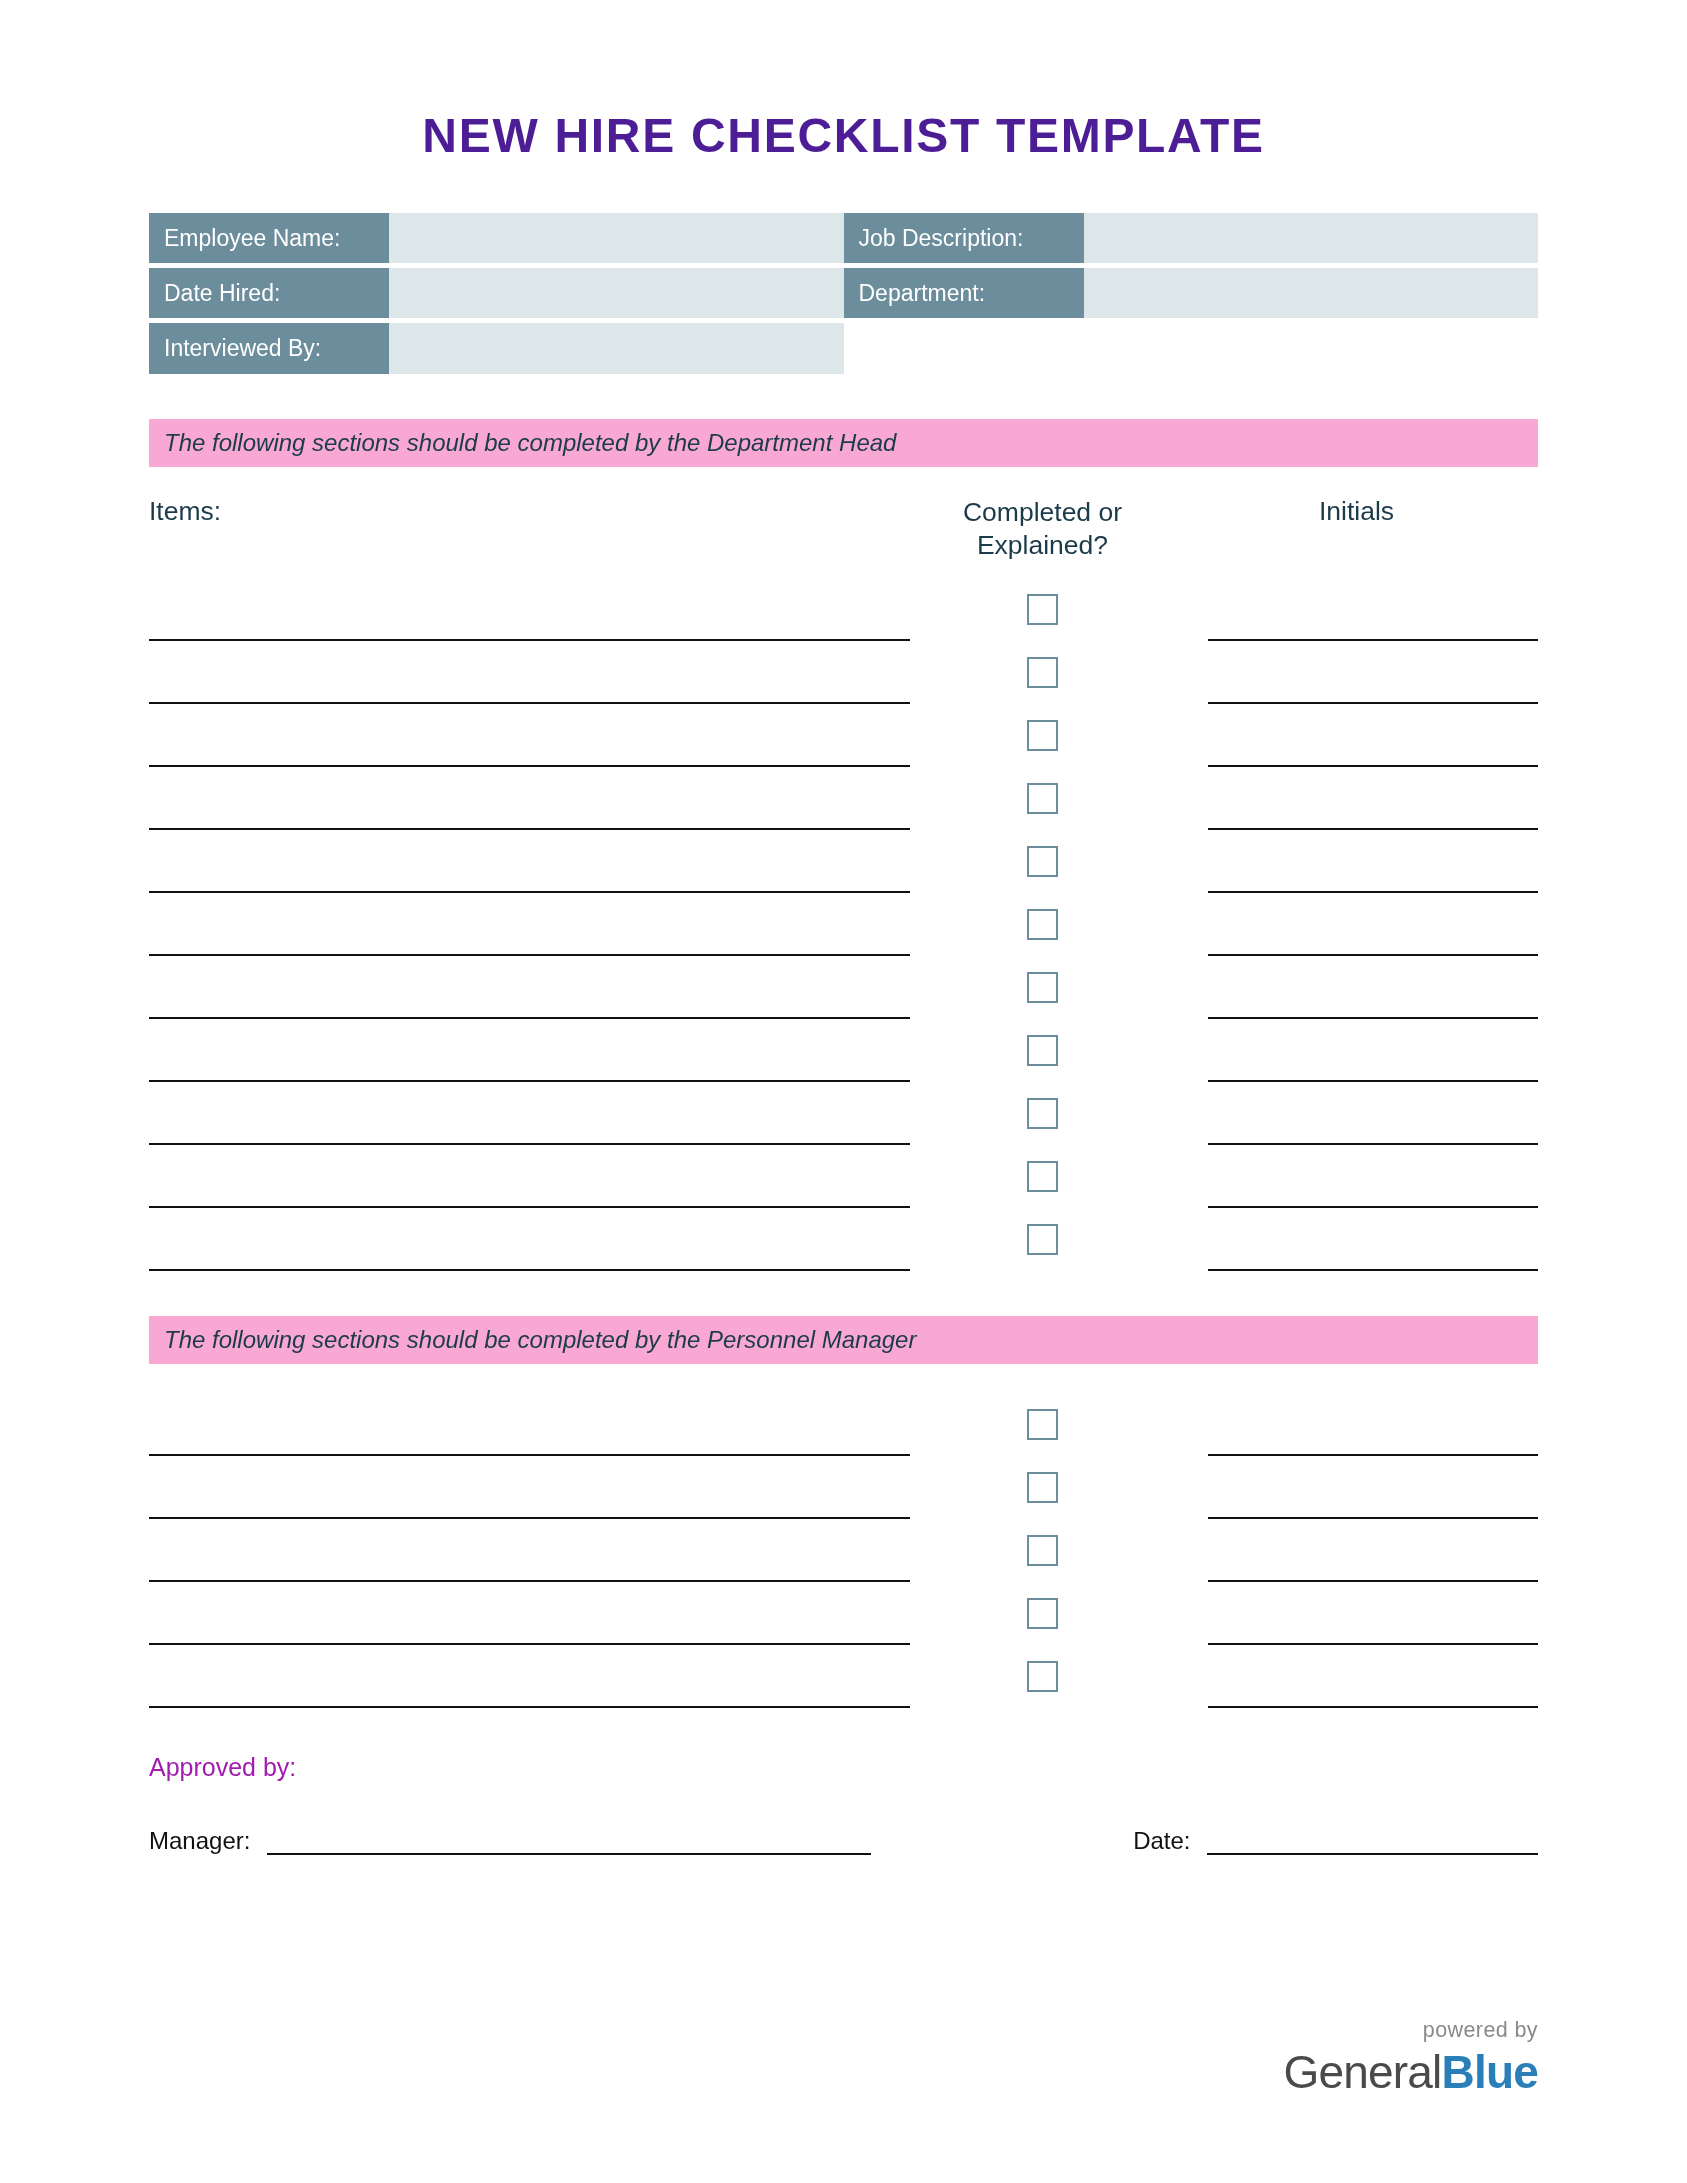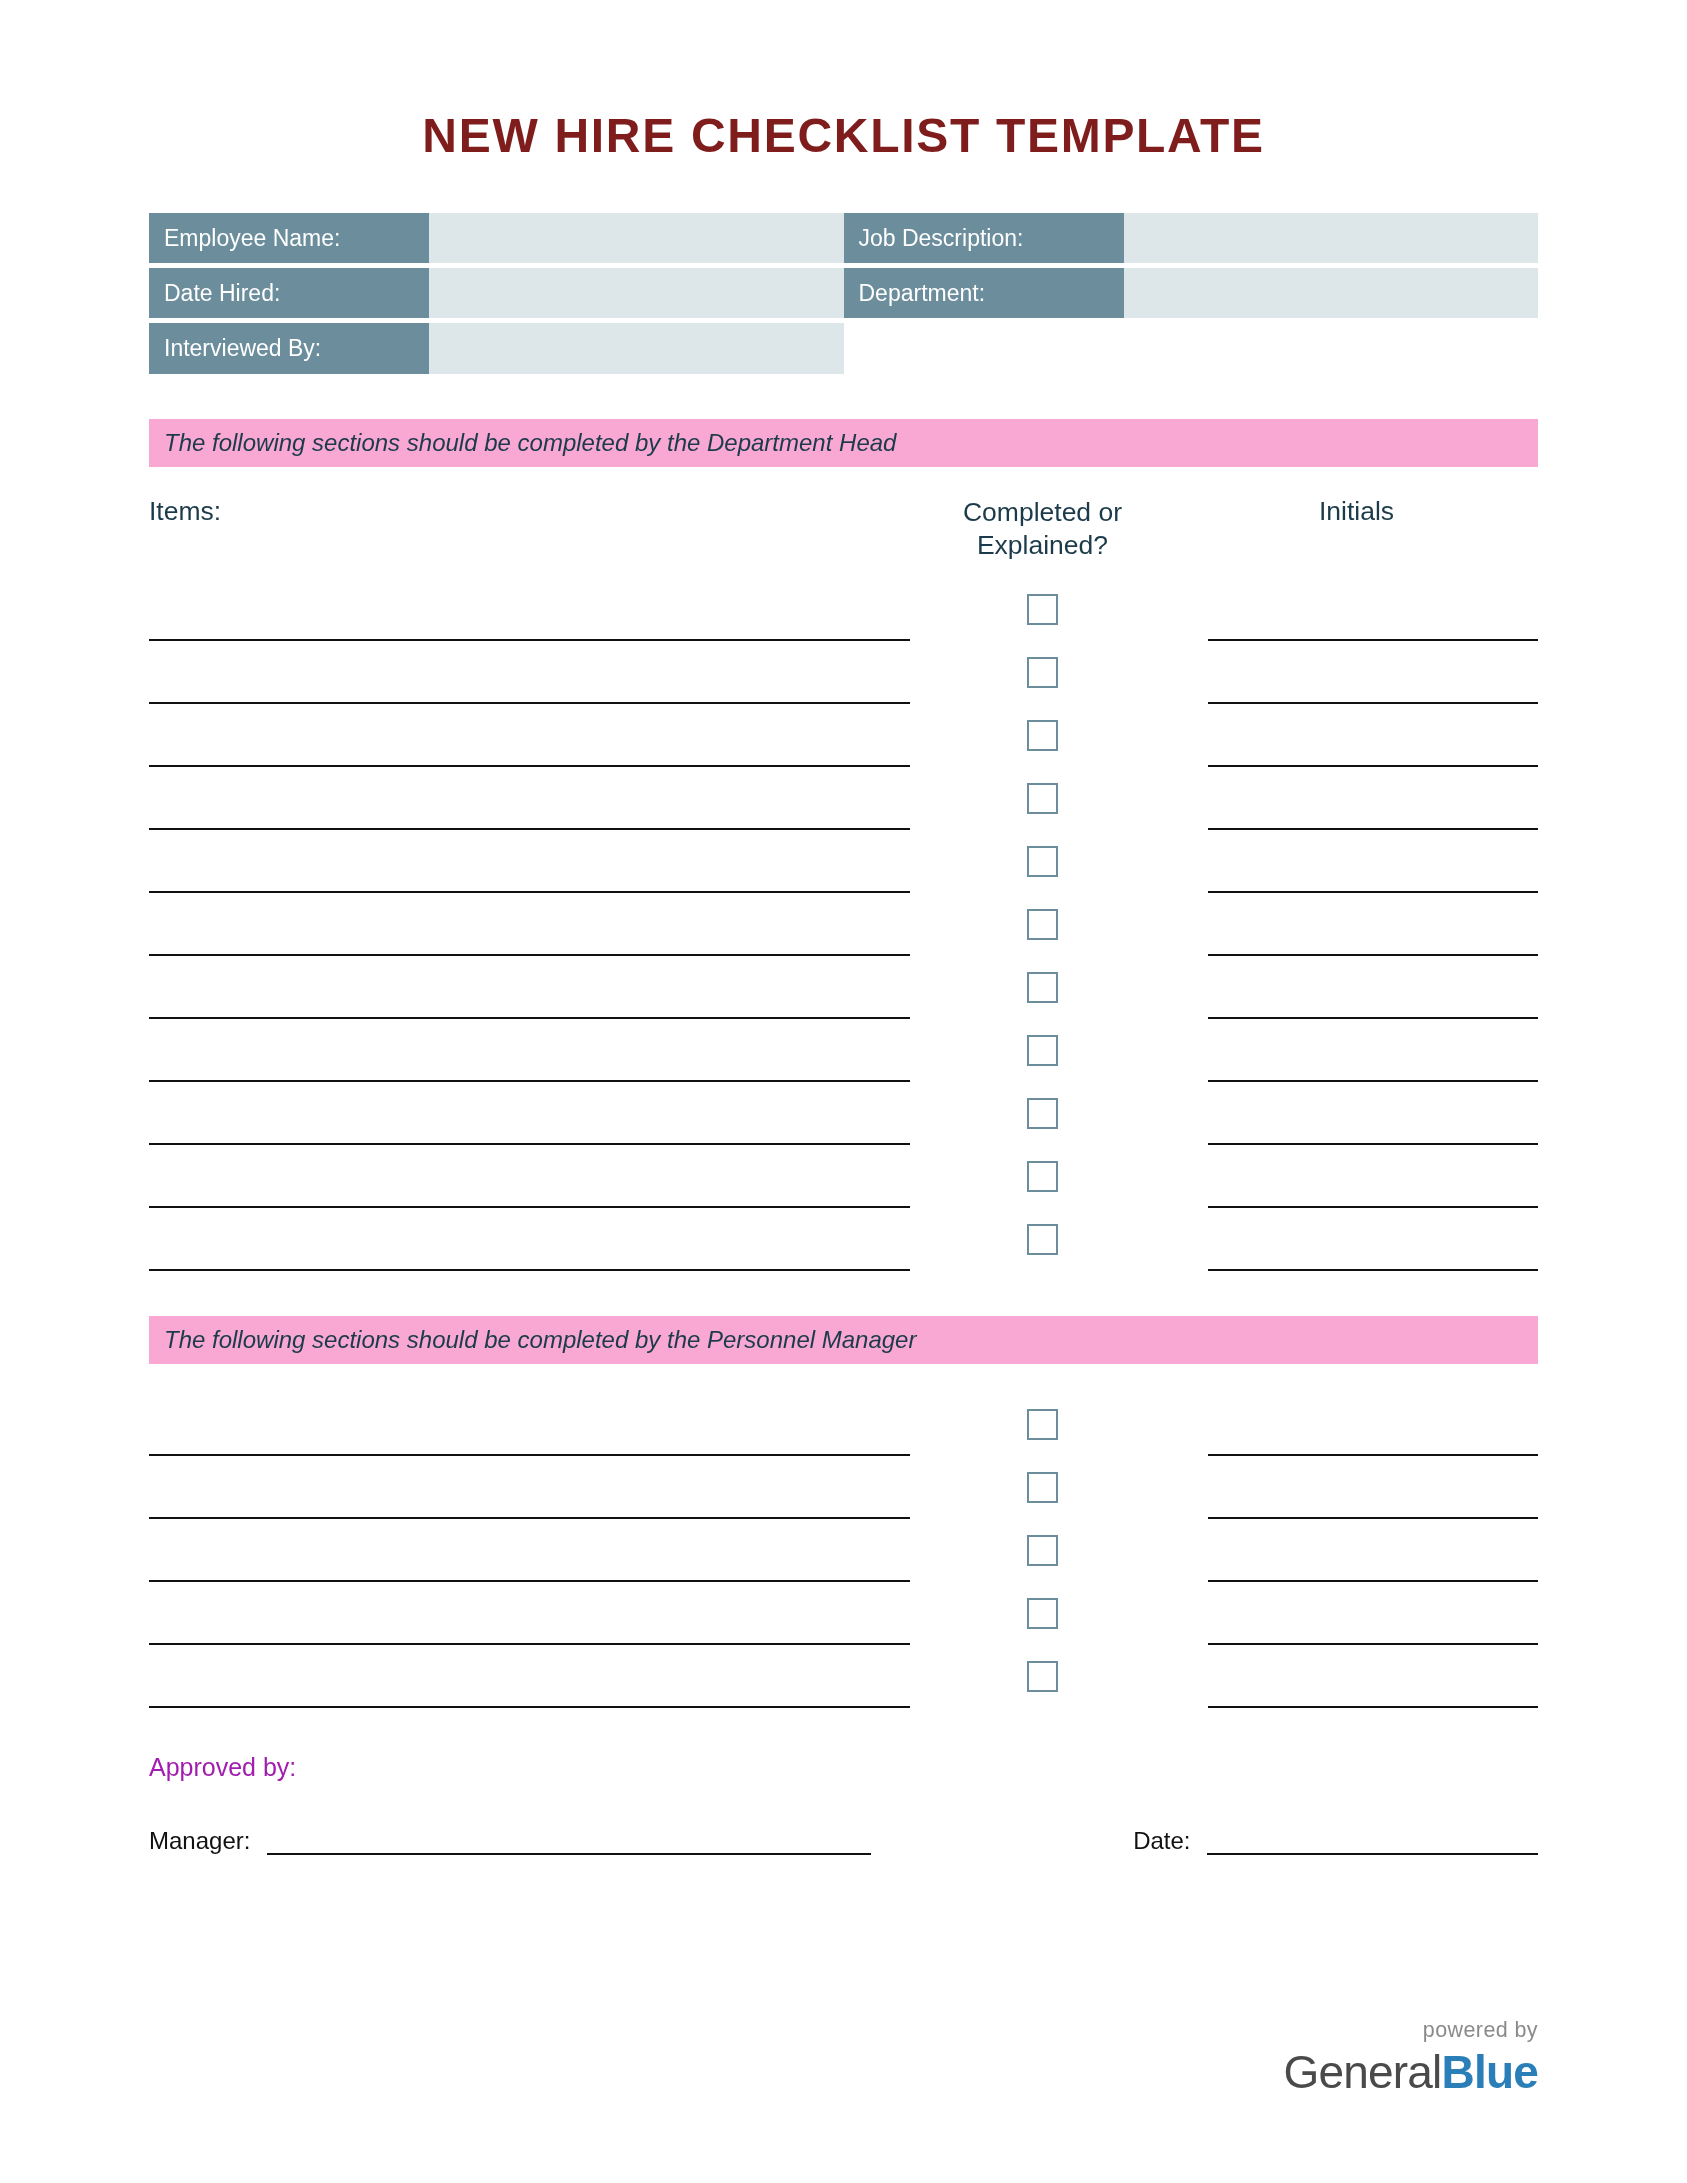--- a/index.html
+++ b/index.html
@@ -5,21 +5,21 @@
     * { margin: 0; padding: 0; box-sizing: border-box; }
     body {
       font-family: Arial, Helvetica, sans-serif;
       background: #ffffff;
       width: 1687px;
       height: 2183px;
       padding: 108px 149px 66px 149px;
       position: relative;
     }
     .title {
-      color: #7f1d1d;
+      color: #4c1d95;
       font-size: 48px;
       font-weight: 600;
       text-align: center;
       letter-spacing: 1.7px;
       margin-bottom: 50px;
     }
     .header-grid {
       display: grid;
       grid-template-columns: 1fr 1fr;
       column-gap: 0;
@@ -28,21 +28,21 @@
     }
     .header-cell {
       display: flex;
       align-items: stretch;
     }
     .header-label {
       background: #6b8d9c;
       color: #ffffff;
       font-size: 23px;
       padding: 11.6px 15px;
-      width: 280px;
+      width: 240px;
       display: flex;
       align-items: center;
     }
     .header-input {
       background: #dde7ea;
       flex: 1;
     }
     .section-banner {
       background: #f9a8d4;
       color: #1c3b4a;

